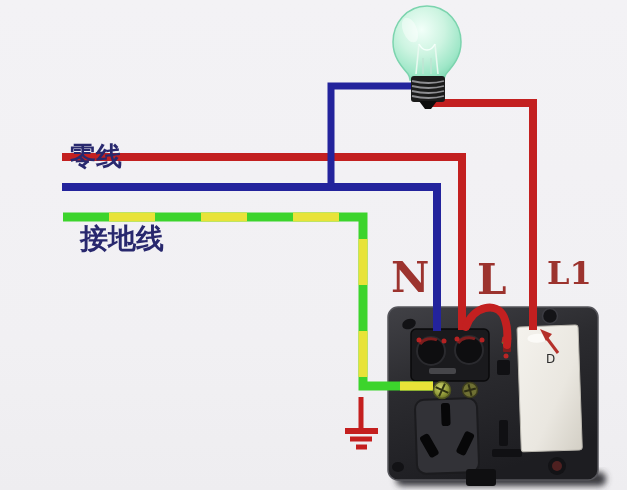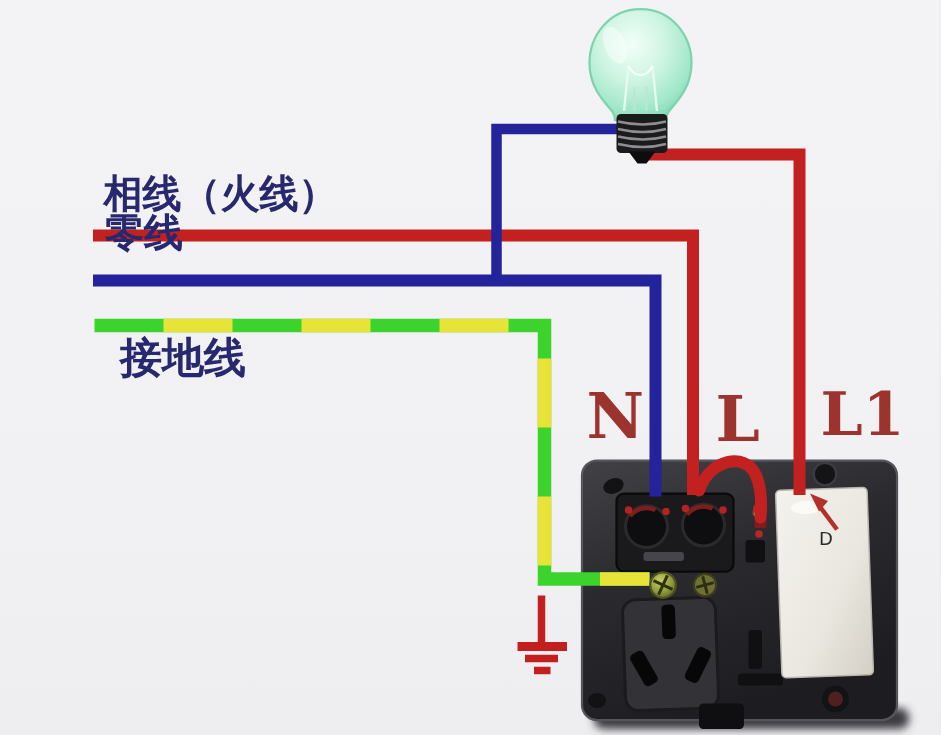--- a/index.html
+++ b/index.html
@@ -152,26 +152,25 @@
         <ellipse cx="410" cy="30" rx="7" ry="13" transform="rotate(-22 410 30)" fill="#ffffff" opacity="0.45" stroke="none"></ellipse>
       </g>
       <g>
         <rect x="411" y="76" width="34" height="26" rx="3" fill="#1b1b1b"></rect>
         <path d="M412 81 q17 4 32 0 M412 86 q17 4 32 0 M412 91 q17 4 32 0 M412 96 q17 4 32 0" stroke="#8e8e92" stroke-width="1.8" fill="none"></path>
         <path d="M419 101 L437 101 L431 109 L425 109 Z" fill="#0d0d0d"></path>
       </g>
     </g>
   </svg>
 
-  <div class="lbl label-cn" style="left:69px;top:117px;font-size:26px;">相线（火线）</div>
 
   <div class="lbl label-cn" style="left:70px;top:143px;font-size:26px;">零线</div>
 
   <div class="lbl label-cn" style="left:80px;top:225px;font-size:28px;">接地线</div>
 
   <div class="lbl label-term" style="left:391px;top:257px;font-size:42px;">N</div>
 
   <div class="lbl label-term" style="left:477px;top:259px;font-size:42px;">L</div>
 
-  <div class="lbl label-term" style="left:547px;top:257px;font-size:40px;">L1</div>
+  <div class="lbl label-term" style="left:547px;top:257px;font-size:32px;">L1</div>
 
   <div class="lbl label-d" style="left:546px;top:353px;">D</div>
 </div>
 
 </body></html>

